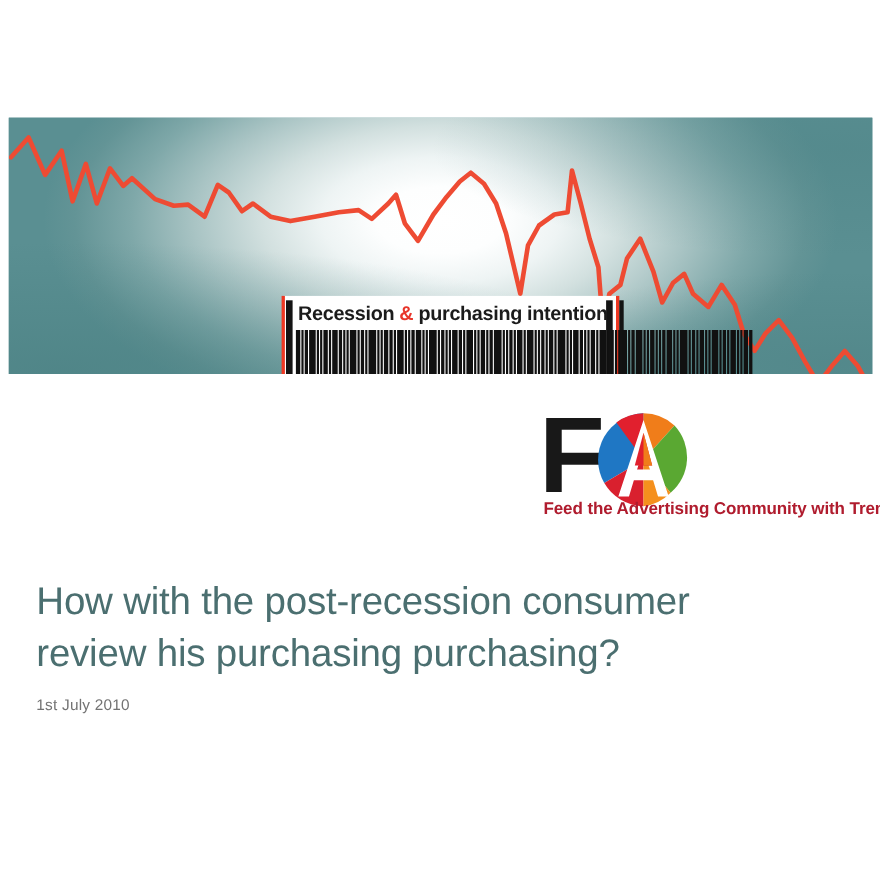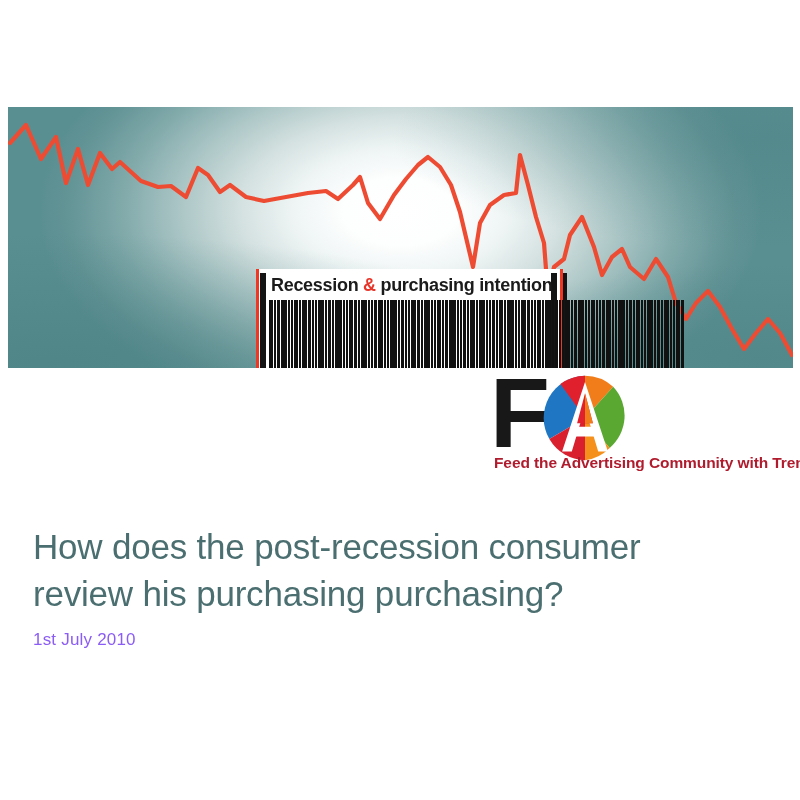--- a/index.html
+++ b/index.html
@@ -24,21 +24,21 @@
     height: 800px;
     background: #ffffff;
   }
 
   
   .banner {
     position: absolute;
     left: 8px;
     top: 107px;
     width: 785px;
-    height: 261px;
+    height: 233px;
     overflow: hidden;
     background:
       radial-gradient(ellipse 46% 82% at 50% 40%,
           #ffffff 0%,
           #fdfefe 16%,
           #eef4f4 30%,
           #d2e0df 45%,
           #a9c4c4 62%,
           #7fa8a9 78%,
           #639496 92%,
@@ -198,23 +198,23 @@
     color: #4b6f70;
     letter-spacing: -0.2px;
   }
   .headline .l2 { display: block; }
   .subdate {
     position: absolute;
     left: 33px;
     top: 629px;
     font-family: "Liberation Sans", sans-serif;
     font-weight: normal;
-    font-size: 17px;
+    font-size: 14px;
     line-height: 22px;
-    color: #8b5cf6;
+    color: #737373;
     letter-spacing: 0.2px;
   }
 </style>
 </head>
 <body>
 
 <div id="slide">
 
   <div class="banner">
     <div class="banner-vignette"></div>
@@ -374,19 +374,19 @@
         <path d="M50,22 L59,56 L50,56 Z" fill="#f07d1a"></path>
 
         <path d="M49,2 L51,2 L51,50 L49,50 Z" fill="#ffffff" opacity="0.0"></path>
       </svg>
     </div>
 
     <div class="logo-tagline">Feed the Advertising Community with Trends</div>
   </div>
 
   <div class="headline">
-    <span class="l1">How does the post-recession consumer</span>
+    <span class="l1">How with the post-recession consumer</span>
     <span class="l2">review his purchasing purchasing?</span>
   </div>
 
   <div class="subdate">1st July 2010</div>
 
 </div>
 
 </body></html>

